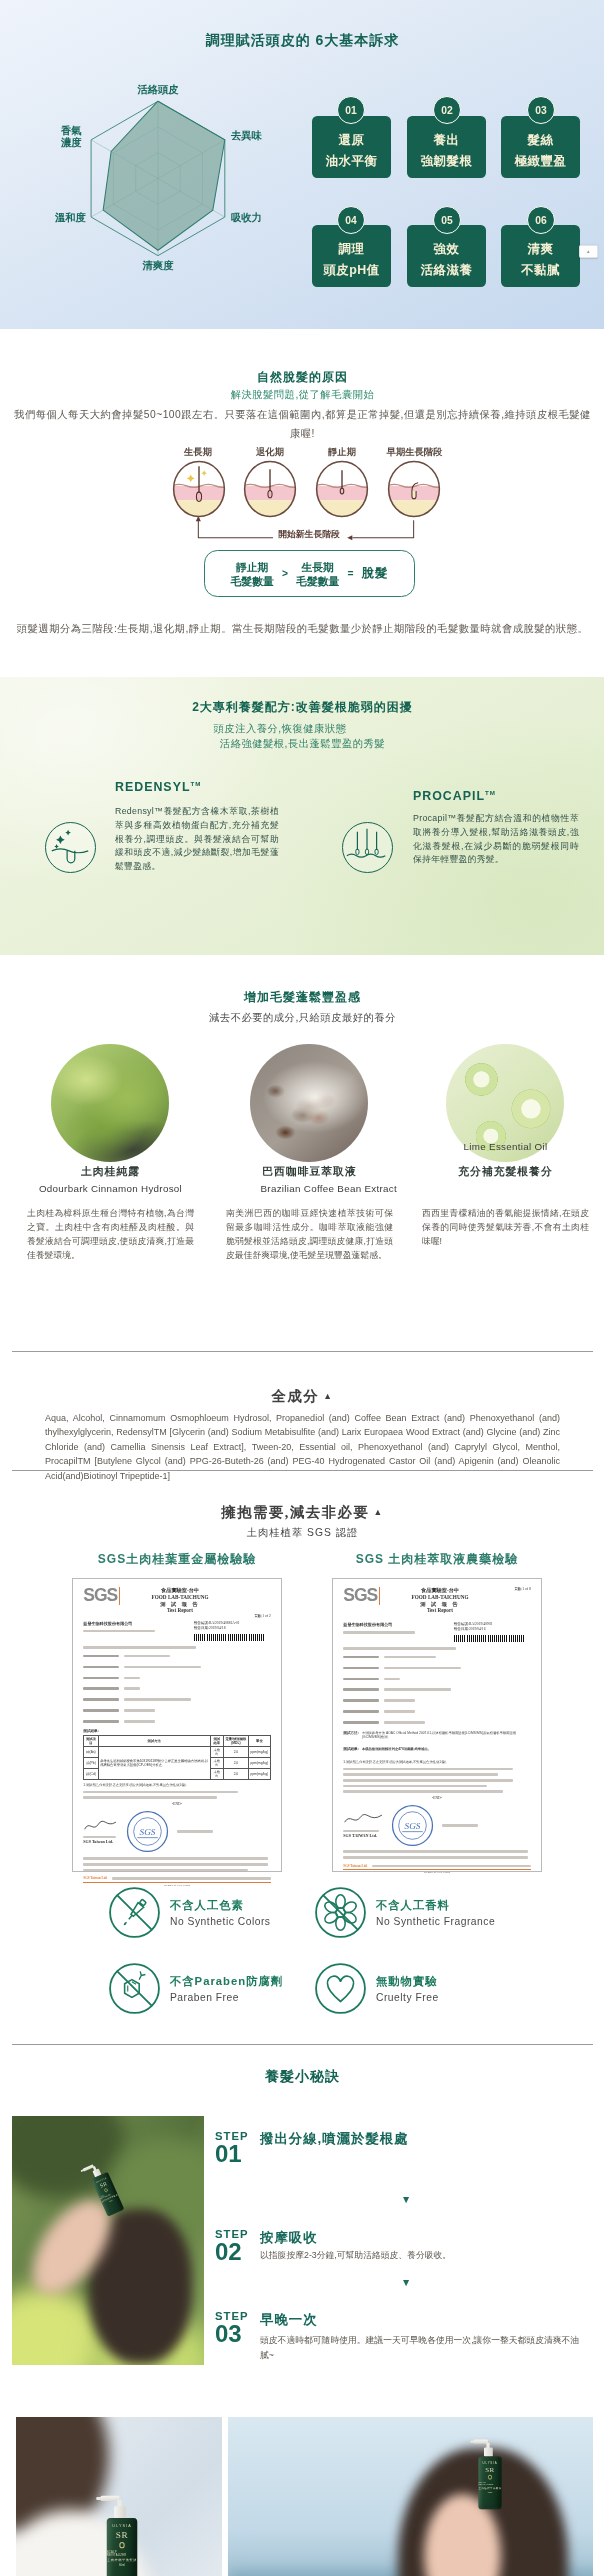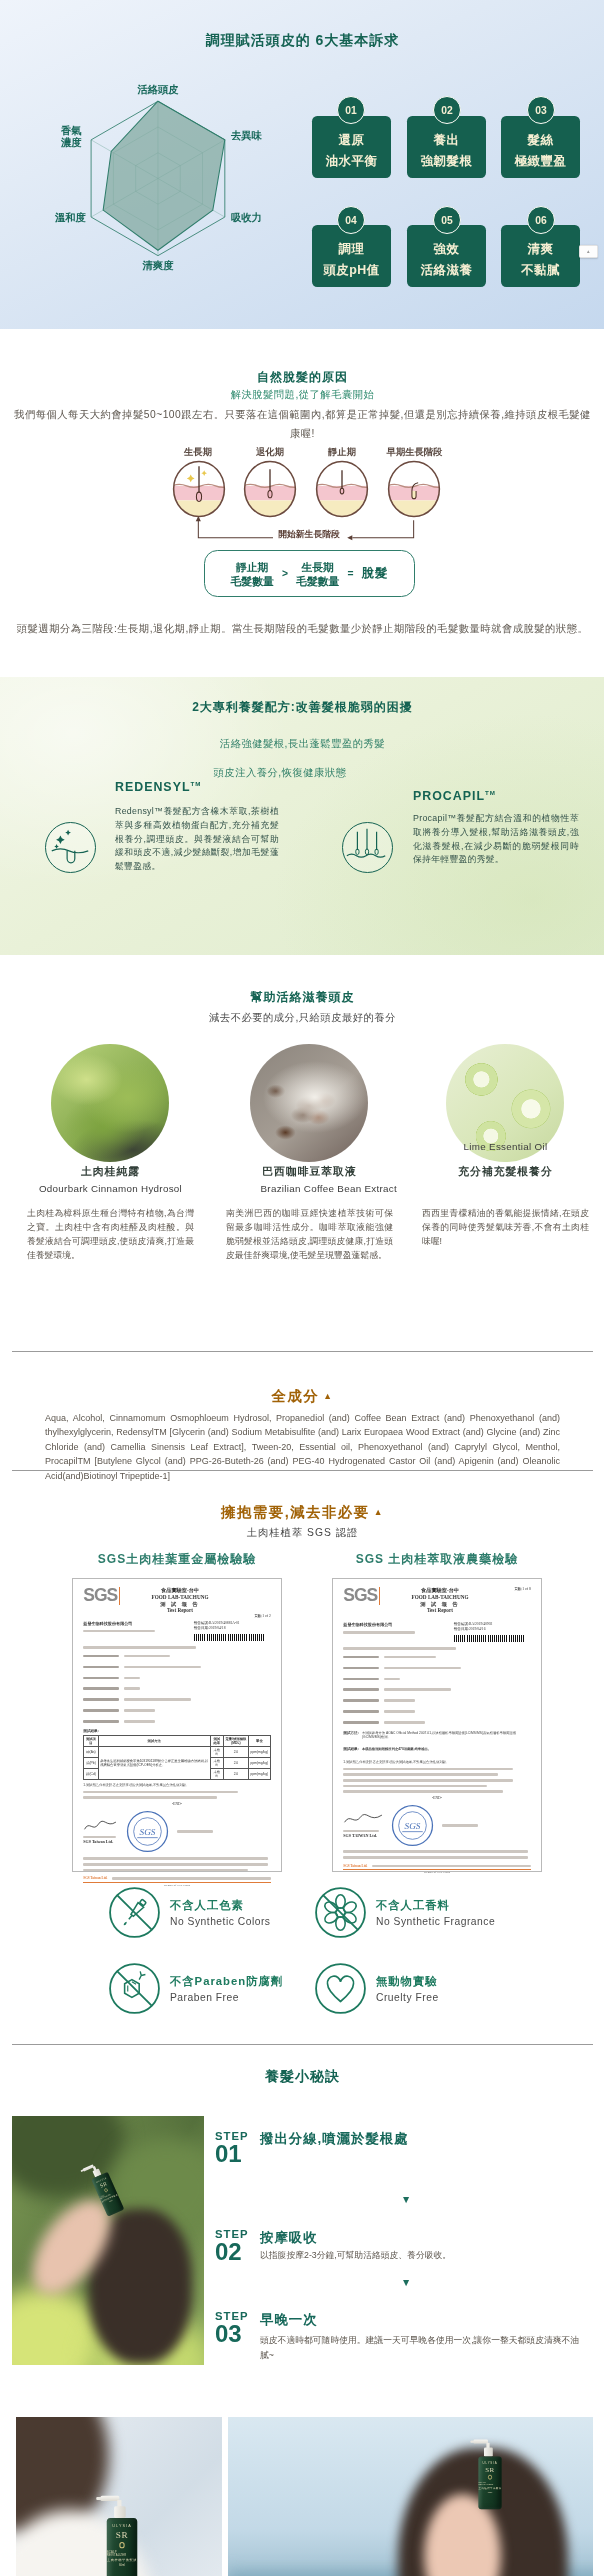--- a/index.html
+++ b/index.html
@@ -35,21 +35,21 @@
      linear-gradient(150deg,#f2f6e6 0%,#e9f1d8 45%,#dfeccd 100%);}
   .pat-name{font-size:12.4px;font-weight:bold;color:#156353;letter-spacing:1px;}
   .pat-name sup{font-size:6.2px;}
   .pat-icon{width:51px;height:51px;border-radius:50%;border:1.5px solid #156353;box-sizing:border-box;background:rgba(255,255,255,.25);}
   .pat-txt{font-size:8.8px;color:#33524a;line-height:13.8px;text-align:justify;letter-spacing:0.3px;}
   
   .ing-c{width:118px;height:118px;border-radius:50%;overflow:hidden;}
   .ing-zh{font-size:10.8px;font-weight:bold;color:#33403a;letter-spacing:1px;}
   .ing-en{font-size:9.8px;color:#3c3c3c;letter-spacing:0.3px;}
   
-  .acc{font-size:14.4px;font-weight:bold;color:#a16207;letter-spacing:1.5px;cursor:pointer;}
+  .acc{font-size:14.4px;font-weight:bold;color:#404040;letter-spacing:1.5px;cursor:pointer;font-family:Liberation Serif, serif;}
   .acc .tri{font-size:8.8px;vertical-align:2.1px;margin-left:4.1px;}
   .ing-list{font-size:9px;color:#5d564e;line-height:14.4px;text-align:justify;}
   
   .cert-h{font-size:12px;font-weight:bold;color:#2e7d6c;letter-spacing:1px;}
   .cert{width:210px;height:294px;background:#fff;border:0.5px solid #b9b9b9;box-sizing:border-box;padding:8.2px 10.3px;font-family:"Liberation Serif","DejaVu Serif",serif;color:#333;}
   .cert .hd{display:flex;align-items:flex-start;}
   .sgs-logo{font-family:"Liberation Sans",sans-serif;font-size:17.5px;font-weight:bold;color:#8a8a8a;line-height:17.5px;letter-spacing:-1px;border-right:1px solid #e07b39;padding-right:2.1px;}
   .lab{flex:1;text-align:center;line-height:6.7px;}
   .lab .zh{font-size:5.2px;font-weight:bold;}
   .lab .en{font-size:5.2px;font-weight:bold;}
@@ -240,21 +240,21 @@
     <div class="f-stack"><span>靜止期</span><br><span>毛髮數量</span></div>
     <div class="f-op">&gt;</div>
     <div class="f-stack"><span>生長期</span><br><span>毛髮數量</span></div>
     <div class="f-op">=</div>
     <div class="f-res">脫髮</div>
   </div>
   <div class="s body-t ctr" style="left:14px;top:617px;width:577px;line-height:23px;">頭髮週期分為三階段:生長期,退化期,靜止期。當生長期階段的毛髮數量少於靜止期階段的毛髮數量時就會成脫髮的狀態。</div>
 
   <div class="s greensec">
     <div class="s h2 ctr" style="left:0;top:22px;width:605px;">2大專利養髮配方:改善髮根脆弱的困擾</div>
-    <div class="s sub-g ctr" style="left:0;top:45px;width:560px;color:#2f7f68;margin-top:44px;">頭皮注入養分,恢復健康狀態</div>
+    <div class="s sub-g ctr" style="left:0;top:45px;width:560px;color:#2f7f68;">頭皮注入養分,恢復健康狀態</div>
     <div class="s sub-g ctr" style="left:0;top:60px;width:605px;color:#2f7f68;">活絡強健髮根,長出蓬鬆豐盈的秀髮</div>
 
     <div class="s pat-icon" style="left:45px;top:145px;">
       <svg width="48" height="48" viewBox="0 0 100 100">
           <path d="M12,58 Q30,50 48,58 T88,58" fill="none" stroke="#156353" stroke-width="2.5"></path>
           <path d="M44,58 v16 a8,9 0 0 0 16,0 v-16" fill="none" stroke="#156353" stroke-width="2.5"></path>
           <path d="M30,26 l3,6 6,3 -6,3 -3,6 -3,-6 -6,-3 6,-3z" fill="#156353"></path>
           <path d="M46,14 l2,4 4,2 -4,2 -2,4 -2,-4 -4,-2 4,-2z" fill="#156353"></path>
           <path d="M22,44 l1.6,3.2 3.2,1.6 -3.2,1.6 -1.6,3.2 -1.6,-3.2 -3.2,-1.6 3.2,-1.6z" fill="#156353"></path>
         </svg>
@@ -270,21 +270,21 @@
           <line x1="50" y1="12" x2="50" y2="56" stroke="#156353" stroke-width="2.5"></line>
           <ellipse cx="50" cy="60" rx="3.5" ry="6" fill="none" stroke="#156353" stroke-width="2"></ellipse>
           <line x1="70" y1="18" x2="70" y2="56" stroke="#156353" stroke-width="2.5"></line>
           <ellipse cx="70" cy="60" rx="3.5" ry="6" fill="none" stroke="#156353" stroke-width="2"></ellipse>
         </svg>
     </div>
     <div class="s pat-name" style="left:413px;top:112px;"><span>PROCAPIL</span><sup>TM</sup></div>
     <div class="s pat-txt" style="left:413px;top:135px;width:166px;">Procapil™養髮配方結合溫和的植物性萃取將養分導入髮根,幫助活絡滋養頭皮,強化滋養髮根,在減少易斷的脆弱髮根同時保持年輕豐盈的秀髮。</div>
   </div>
 
-  <div class="s h2 ctr" style="left:0;top:989px;width:605px;">幫助活絡滋養頭皮</div>
+  <div class="s h2 ctr" style="left:0;top:989px;width:605px;">增加毛髮蓬鬆豐盈感</div>
   <div class="s ctr" style="left:0;top:1011px;width:605px;font-size:10.3px;color:#4c4c4c;letter-spacing:0.5px;">減去不必要的成分,只給頭皮最好的養分</div>
 
   <div class="s ing-c" style="left:51px;top:1044px;background:
       radial-gradient(36px 26px at 30% 30%,#cfe08a,transparent),
       radial-gradient(46px 36px at 65% 45%,#9dbd57,transparent),
       radial-gradient(41px 31px at 45% 70%,#7da33f,transparent),
       radial-gradient(62px 31px at 70% 90%,#3d4536,transparent),
       linear-gradient(140deg,#b9d37c,#85a84c 60%,#5c7a35);"></div>
   <div class="s ing-c" style="left:250px;top:1044px;background:
       radial-gradient(52px 36px at 55% 45%,#f2efe9,transparent),

